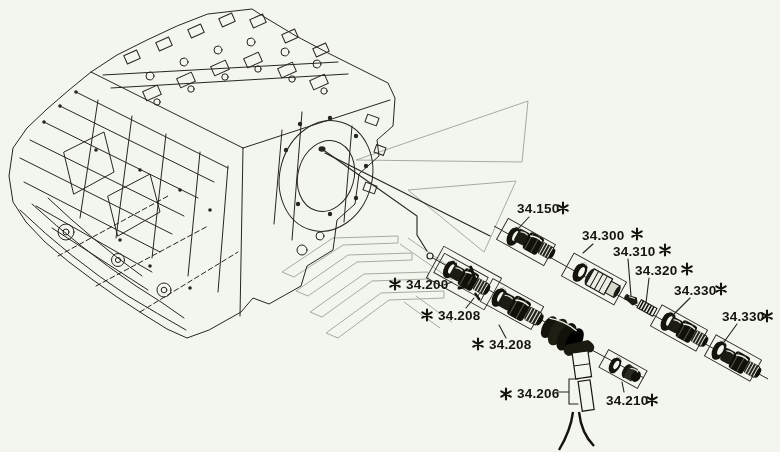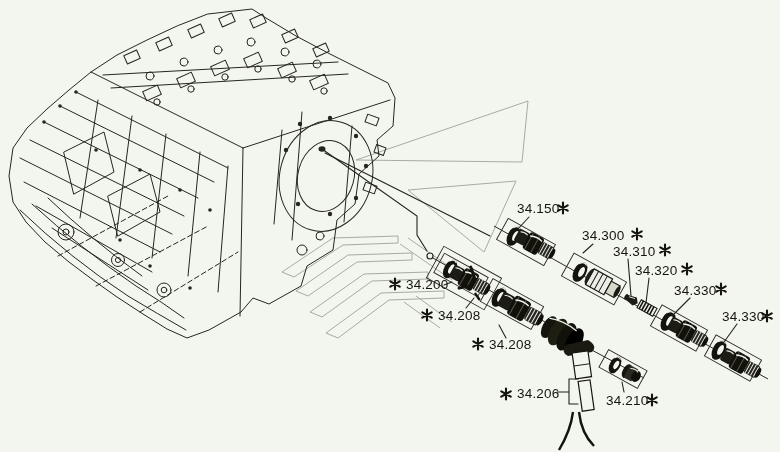--- a/index.html
+++ b/index.html
@@ -1,20 +1,21 @@
 <!DOCTYPE html>
 <html><head>
 <meta charset="utf-8">
 <style>
   html,body{margin:0;padding:0;}
   body{background:#ffffff;}
   .stage{
     width:780px;height:452px;overflow:hidden;position:relative;
     background:#f3f5ef;
     font-family:"Liberation Sans", sans-serif;
+    font-weight:bold;
   }
   svg{display:block;}
   .lbl{
     font-family:"Liberation Sans", sans-serif;
     font-size:13.5px;
     fill:#16160f;
     letter-spacing:.2px;
   }
   .eng{stroke:#26261f;stroke-width:1;fill:none;stroke-linejoin:round;stroke-linecap:round;}
   .engf{fill:#26261f;stroke:none;}

